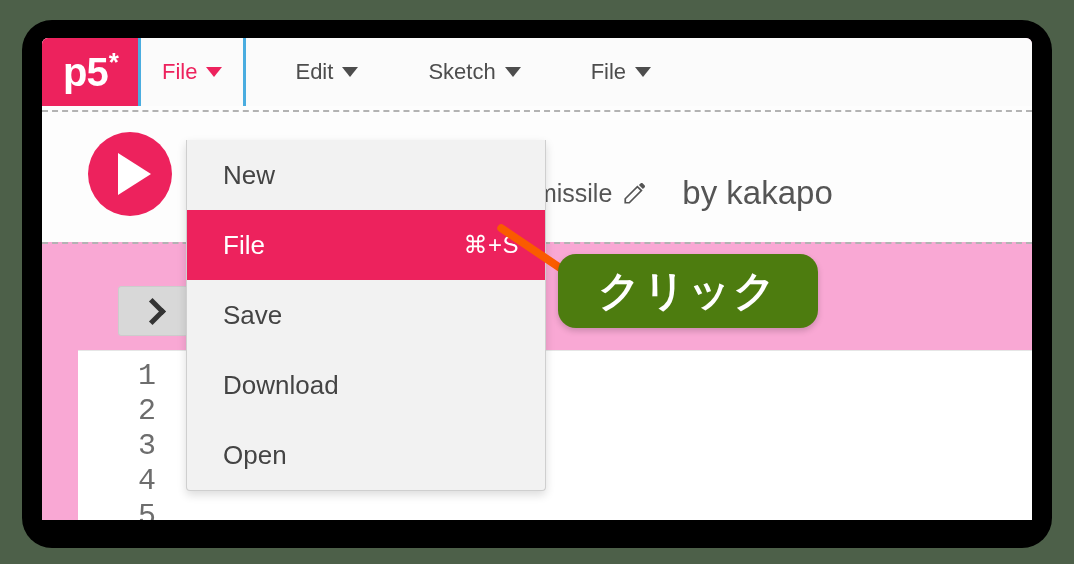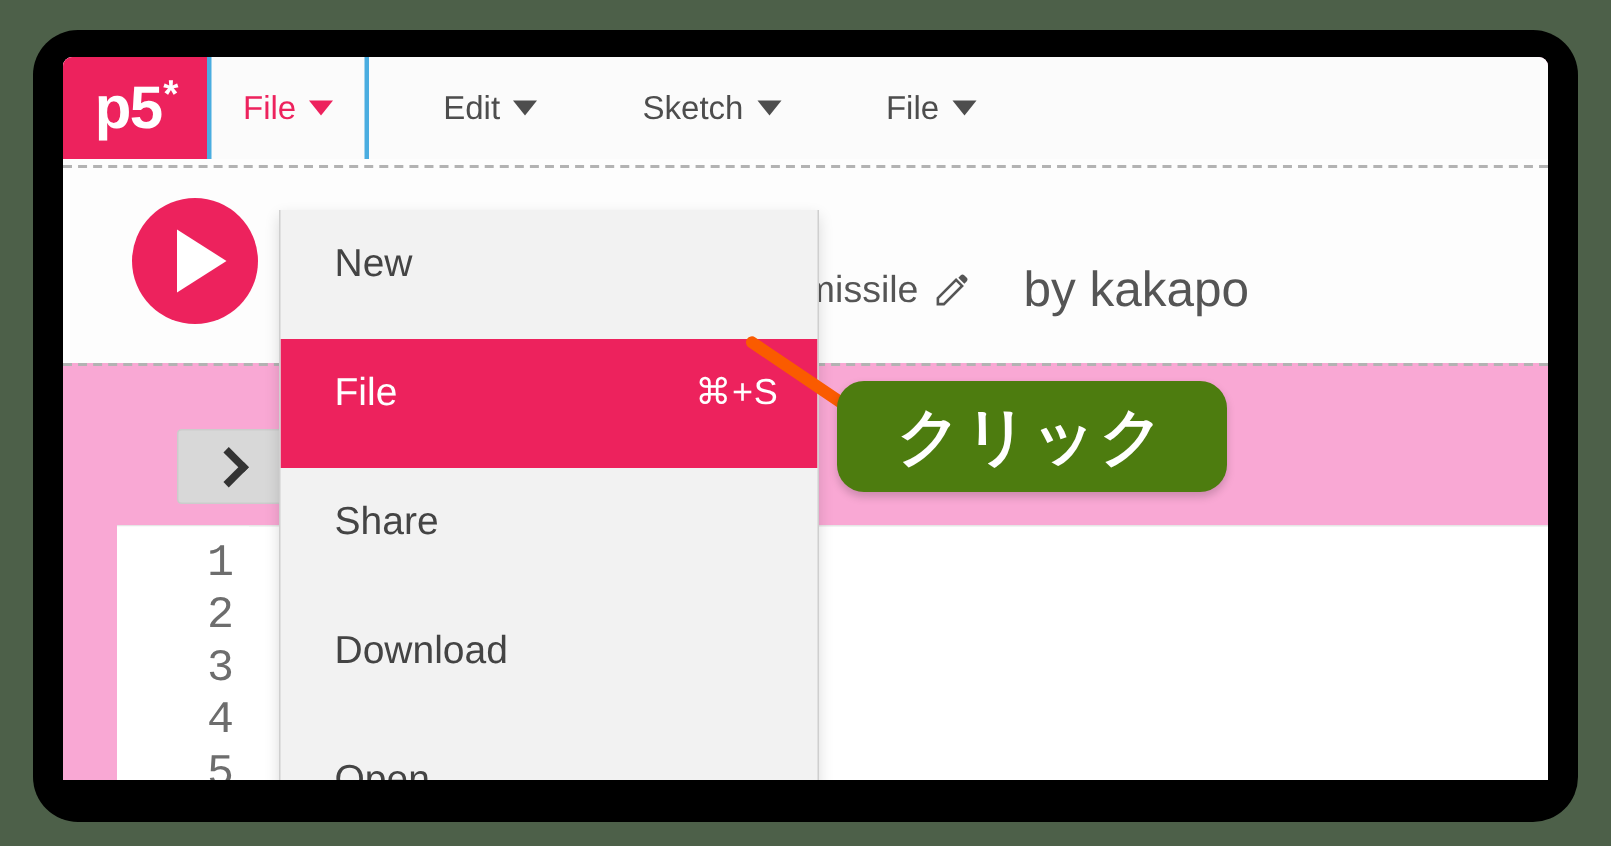--- a/index.html
+++ b/index.html
@@ -244,21 +244,21 @@
     border-bottom-right-radius: 4px;
     box-shadow: 0 4px 10px rgba(0,0,0,0.14);
     z-index: 30;
     overflow: hidden;
   }
   .dd-item {
     height: 70px;
     display: flex;
     align-items: center;
     justify-content: space-between;
-    padding: 0 26px 16px 36px;
+    padding: 0 26px 0 36px;
     font-size: 26px;
     color: #444444;
     cursor: default;
   }
   .dd-item.highlight {
     background: #ed225d;
     color: #ffffff;
   }
   .dd-shortcut {
     font-size: 24px;
@@ -390,21 +390,21 @@
         <span class="dd-shortcut"></span>
       </div>
 
       <div class="dd-item highlight">
         <span>File</span>
         <span class="dd-shortcut">⌘+S</span>
       </div>
 
 
       <div class="dd-item">
-        <span>Share</span>
+        <span>Save</span>
         <span class="dd-shortcut"></span>
       </div>
 
       <div class="dd-item">
         <span>Download</span>
         <span class="dd-shortcut"></span>
       </div>
 
       <div class="dd-item">
         <span>Open</span>

